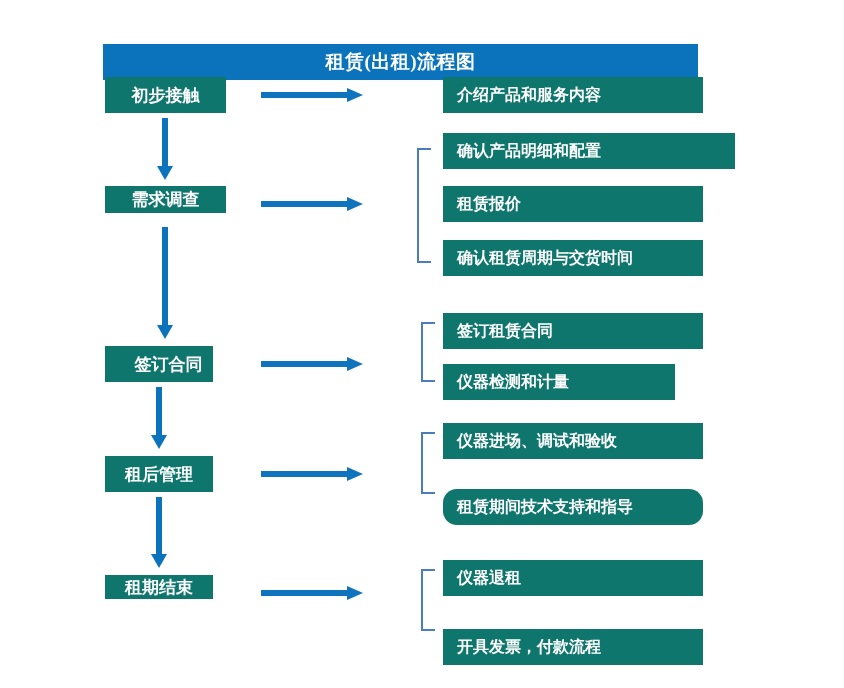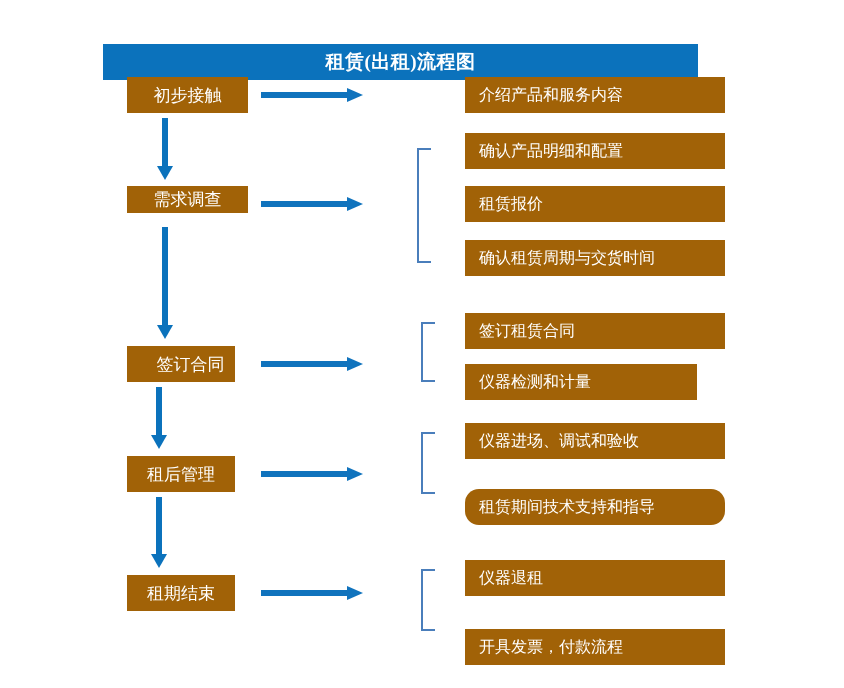--- a/index.html
+++ b/index.html
@@ -28,27 +28,26 @@
     font-size: 19px;
     font-weight: bold;
     display: flex;
     align-items: center;
     justify-content: center;
     letter-spacing: 0.5px;
     margin-top: 32px;
   }
   .node {
     position: absolute;
-    background: #a16207;
+    background: #0f766e;
     color: #ffffff;
-    font-weight: normal;
+    font-weight: bold;
     display: flex;
     align-items: center;
     box-sizing: border-box;
-    margin-left: 22px;
   }
   .node.left {
     font-size: 17px;
     justify-content: center;
     padding: 0 6px;
   }
   .node.right {
     font-size: 16px;
     justify-content: flex-start;
     padding-left: 14px;
@@ -77,21 +76,21 @@
   <div class="title-banner">租赁(出租)流程图</div>
 
   <div class="node left" style="left:105px; top:77px; width:121px; height:36px;">初步接触</div>
 
   <div class="node left" style="left:105px; top:186px; width:121px; height:27px;">需求调查</div>
 
   <div class="node left" style="left:105px; top:346px; width:108px; height:36px;padding-left:25px;">签订合同</div>
 
   <div class="node left" style="left:105px; top:456px; width:108px; height:36px;">租后管理</div>
 
-  <div class="node left" style="left:105px; top:575px; width:108px; height:36px;">租期结束</div>
+  <div class="node left" style="left:105px; top:575px; width:108px; height:24px;">租期结束</div>
 
   <svg class="v-arrow" style="left:152px; top:118px; height:64px;" viewBox="0 0 26 64">
     <rect x="10" y="0" width="6" height="50" fill="#0b72bc"></rect>
     <polygon points="5,48 21,48 13,62" fill="#0b72bc"></polygon>
   </svg>
 
   <svg class="v-arrow" style="left:152px; top:227px; height:114px;" viewBox="0 0 26 114">
     <rect x="10" y="0" width="6" height="100" fill="#0b72bc"></rect>
     <polygon points="5,98 21,98 13,112" fill="#0b72bc"></polygon>
   </svg>
@@ -134,21 +133,21 @@
   <div class="bracket" style="left:417px; top:148px; width:14px; height:115px;"></div>
 
   <div class="bracket" style="left:421px; top:322px; width:14px; height:60px;"></div>
 
   <div class="bracket" style="left:421px; top:432px; width:14px; height:62px;"></div>
 
   <div class="bracket" style="left:421px; top:569px; width:14px; height:62px;"></div>
 
   <div class="node right" style="left:443px; top:77px; width:260px; height:36px;">介绍产品和服务内容</div>
 
-  <div class="node right" style="left:443px; top:133px; width:260px; height:36px;">确认产品明细和配置</div>
+  <div class="node right" style="left:443px; top:133px; width:292px; height:36px;">确认产品明细和配置</div>
   <div class="node right" style="left:443px; top:186px; width:260px; height:36px;">租赁报价</div>
   <div class="node right" style="left:443px; top:240px; width:260px; height:36px;">确认租赁周期与交货时间</div>
 
   <div class="node right" style="left:443px; top:313px; width:260px; height:36px;">签订租赁合同</div>
   <div class="node right" style="left:443px; top:364px; width:232px; height:36px;">仪器检测和计量</div>
 
   <div class="node right" style="left:443px; top:423px; width:260px; height:36px;">仪器进场、调试和验收</div>
   <div class="node right" style="left:443px; top:489px; width:260px; height:36px;border-radius:14px;">租赁期间技术支持和指导</div>
 
   <div class="node right" style="left:443px; top:560px; width:260px; height:36px;">仪器退租</div>

